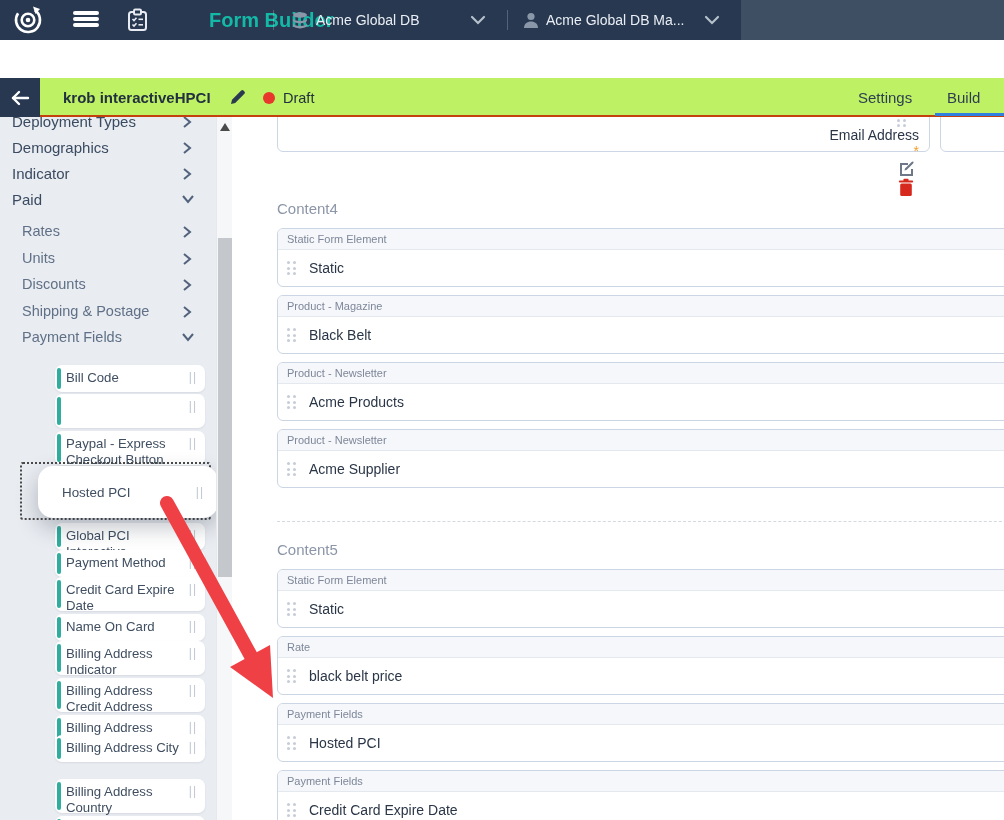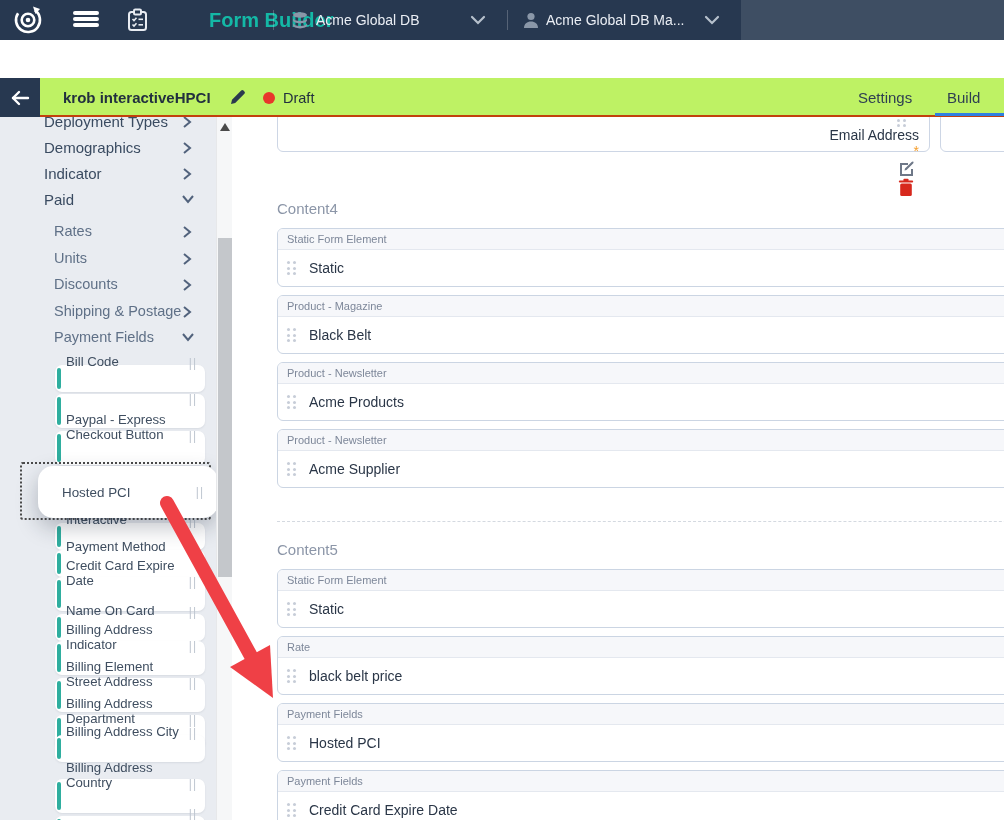--- a/index.html
+++ b/index.html
@@ -28,29 +28,29 @@
     font-size:14.5px; color:#22303F; }
   .tb-tab { position:absolute; top:0; height:39px; display:flex; align-items:center;
     font-size:15px; color:#2F3F52; cursor:pointer; }
   #tab-settings { left:858px; }
   #tab-build { left:947px; font-weight:400; }
   #build-underline { position:absolute; left:935px; bottom:-1px; width:69px; height:3px; background:#2F7FE0; }
 
   
   #sidebar { position:absolute; left:0; top:117px; width:216px; height:703px; background:#E9ECF1;
     overflow:hidden; z-index:5; }
-  .snav { position:relative; margin-top:-9px;padding-left:32px; }
+  .snav { position:relative; margin-top:-9px; }
   .snav-item { position:relative; height:26px; display:flex; align-items:center; padding-left:12px;
     font-size:15px; color:#3A4B61; cursor:pointer; }
   .snav-sub { margin-top:6px; }
   .snav-sub .snav-item { height:26.5px; padding-left:22px; font-size:14.5px; color:#5F7087; }
   .chev { position:absolute; right:24px; width:10px; height:10px; }
   .chev svg { display:block; }
   .field-item { position:absolute; left:55px; width:150px; background:#fff; border-radius:7px;
-    padding:5px 8px 22px 11px; display:flex; align-items:flex-end; font-size:13.2px; line-height:1.18;
+    padding:5px 8px 22px 11px; display:flex; align-items:flex-start; font-size:13.2px; line-height:1.18;
     color:#3F4E60; box-shadow:0 1px 2px rgba(60,70,90,.10); cursor:grab; }
   .field-item::before { content:""; position:absolute; left:2px; top:3px; bottom:3px; width:4px;
     border-radius:4px; background:#2FAE9F; }
   .grip { margin-left:auto; color:#BFC6D0; font-size:12px; letter-spacing:1px; padding-left:4px; }
   .grip::after { content:"||"; }
   #drop-placeholder { position:absolute; left:20px; top:345px; width:191px; height:58px;
     border:2px dotted #4A4A4A; border-radius:3px; }
   #dragged-card { position:absolute; left:38px; top:349px; width:180px; height:52px; background:#fff;
     border-radius:15px; box-shadow:0 9px 22px rgba(25,35,55,.28); display:flex; align-items:center;
     padding:0 14px 0 24px; font-size:13.4px; color:#3F4E60; z-index:6; cursor:grabbing; }
@@ -283,21 +283,21 @@
   </div>
   <div class="field-item" style="top:497px; height:24px;">
     <span>Name On Card</span>
       <span class="grip"></span>
   </div>
   <div class="field-item" style="top:524px; height:34px;">
     <span>Billing Address Indicator</span>
       <span class="grip"></span>
   </div>
   <div class="field-item" style="top:561px; height:34px;">
-    <span>Billing Element Street Address</span>
+    <span>Billing Address Credit Address</span>
       <span class="grip"></span>
   </div>
   <div class="field-item" style="top:598px; height:34px;">
     <span>Billing Address Department</span>
       <span class="grip"></span>
   </div>
   <div class="field-item" style="top:618px; height:14px;">
     <span>Billing Address City</span>
       <span class="grip"></span>
   </div>

